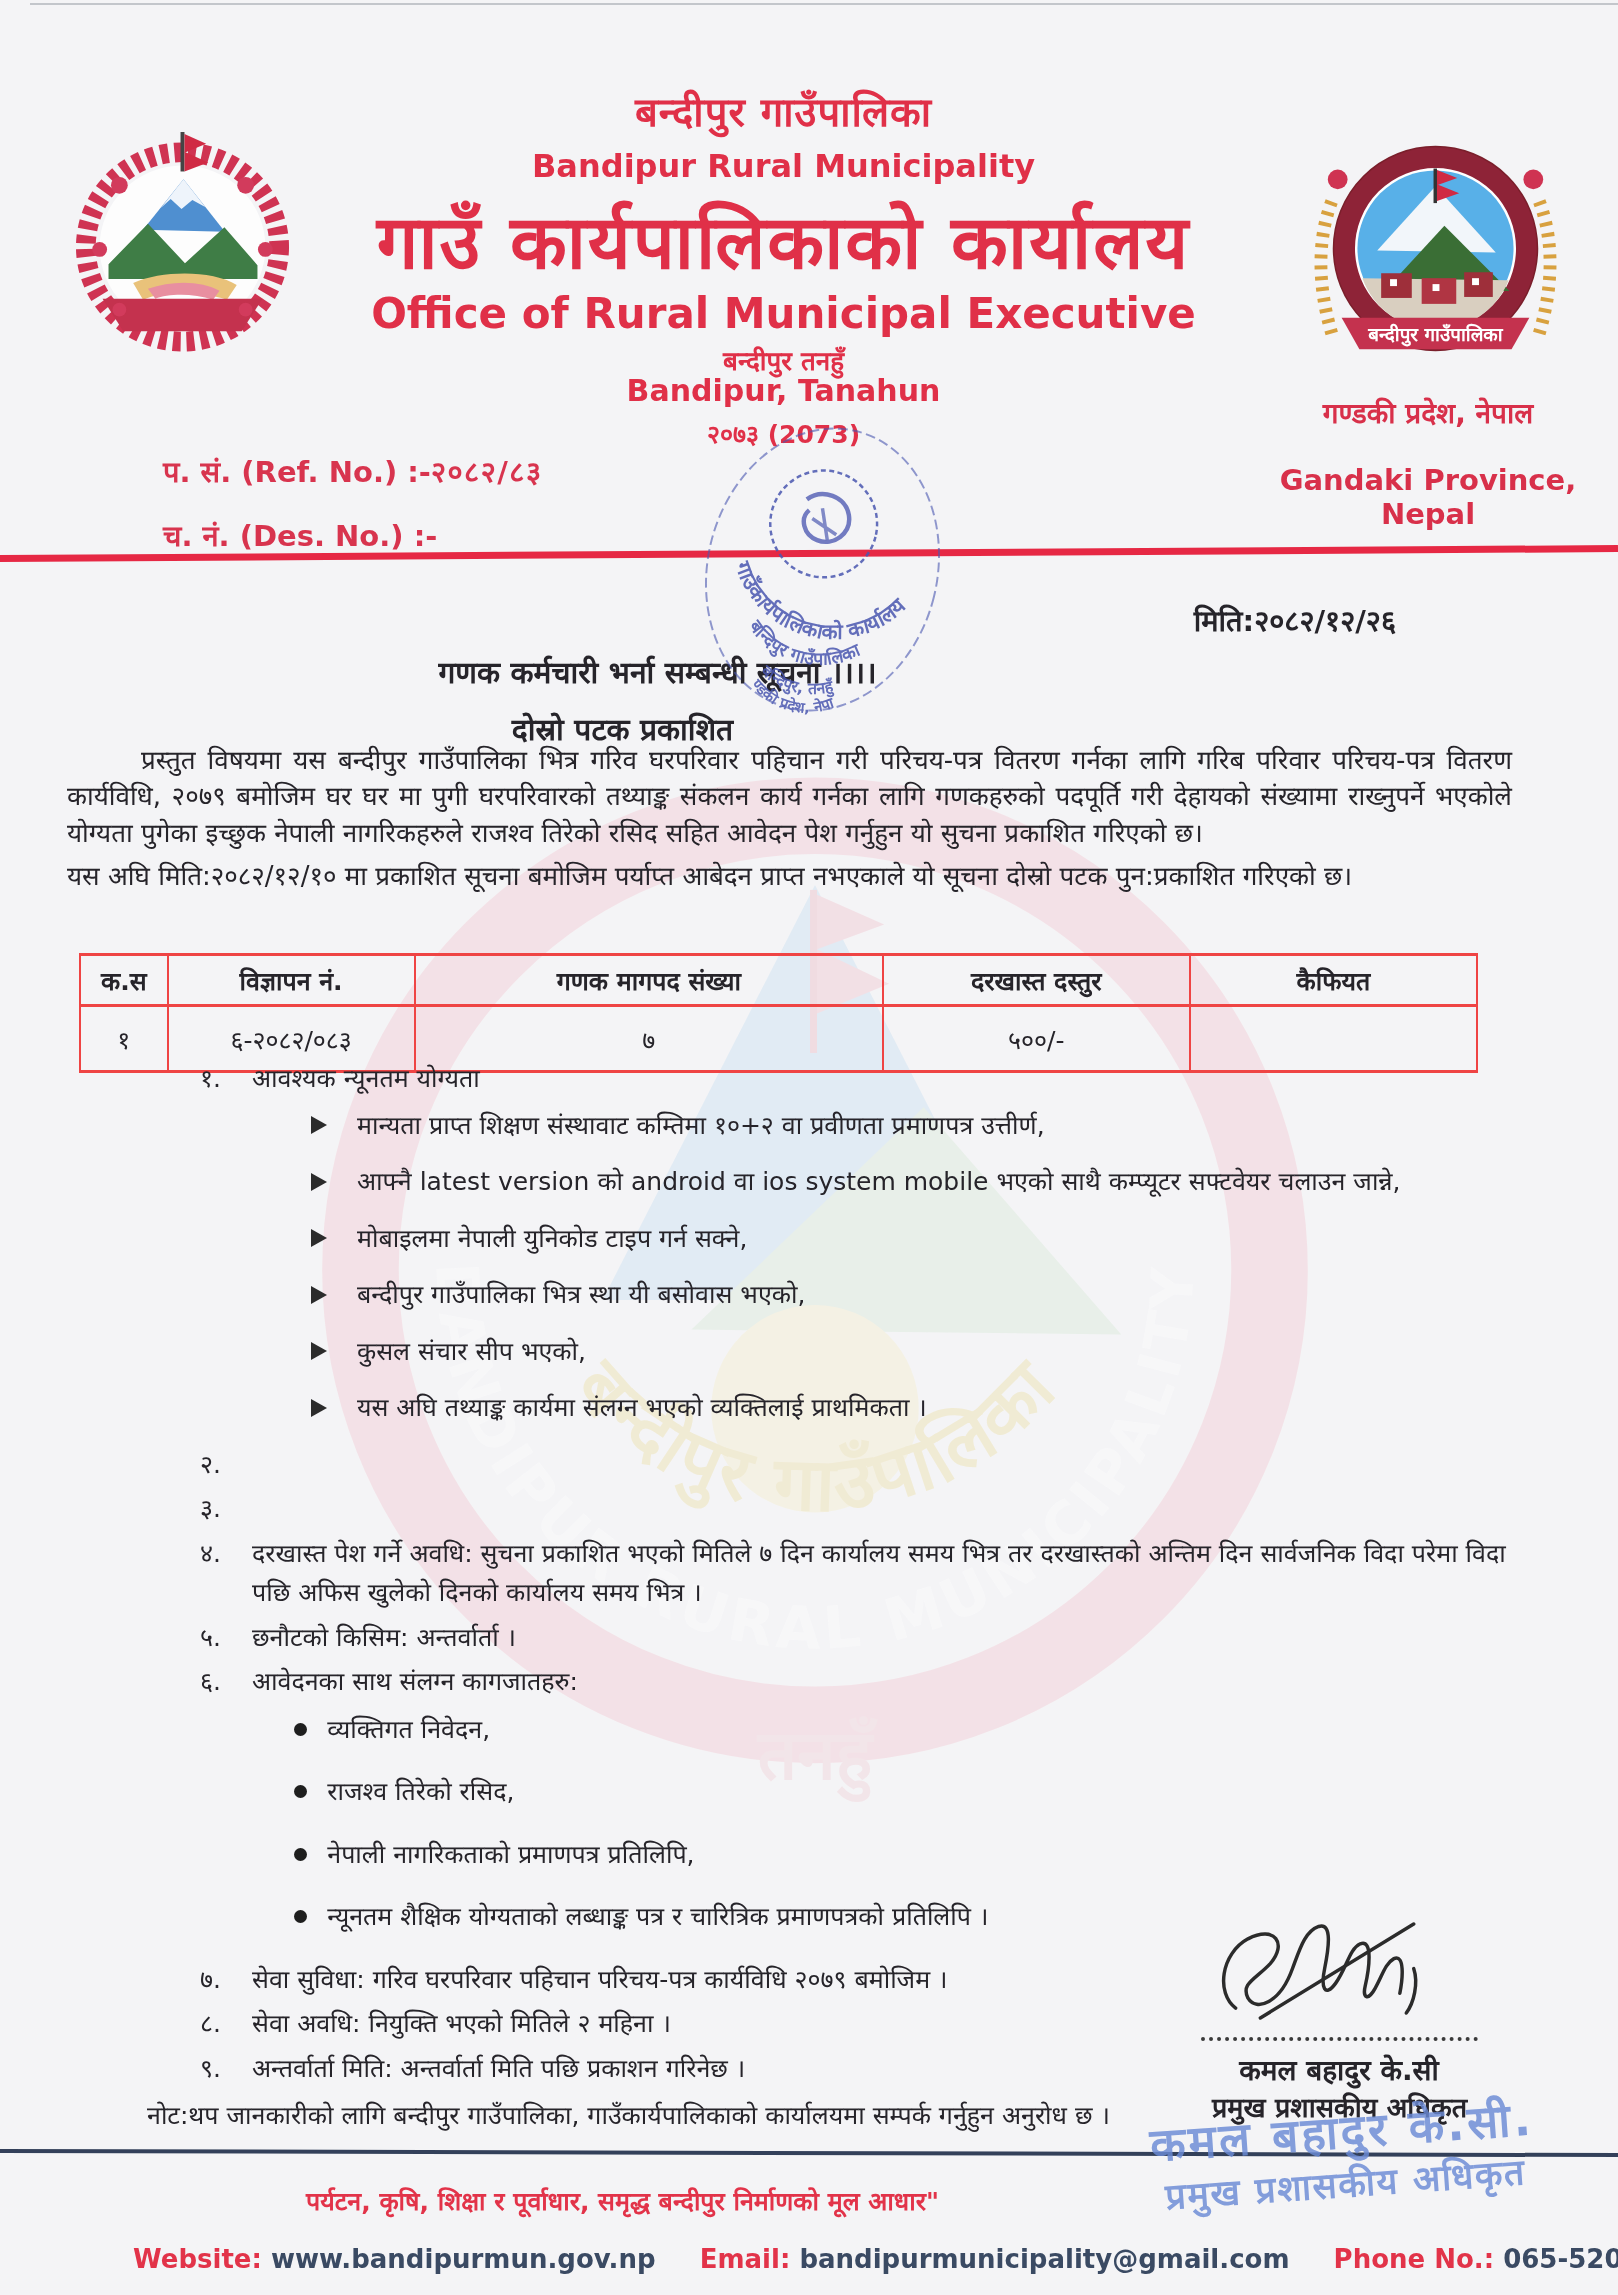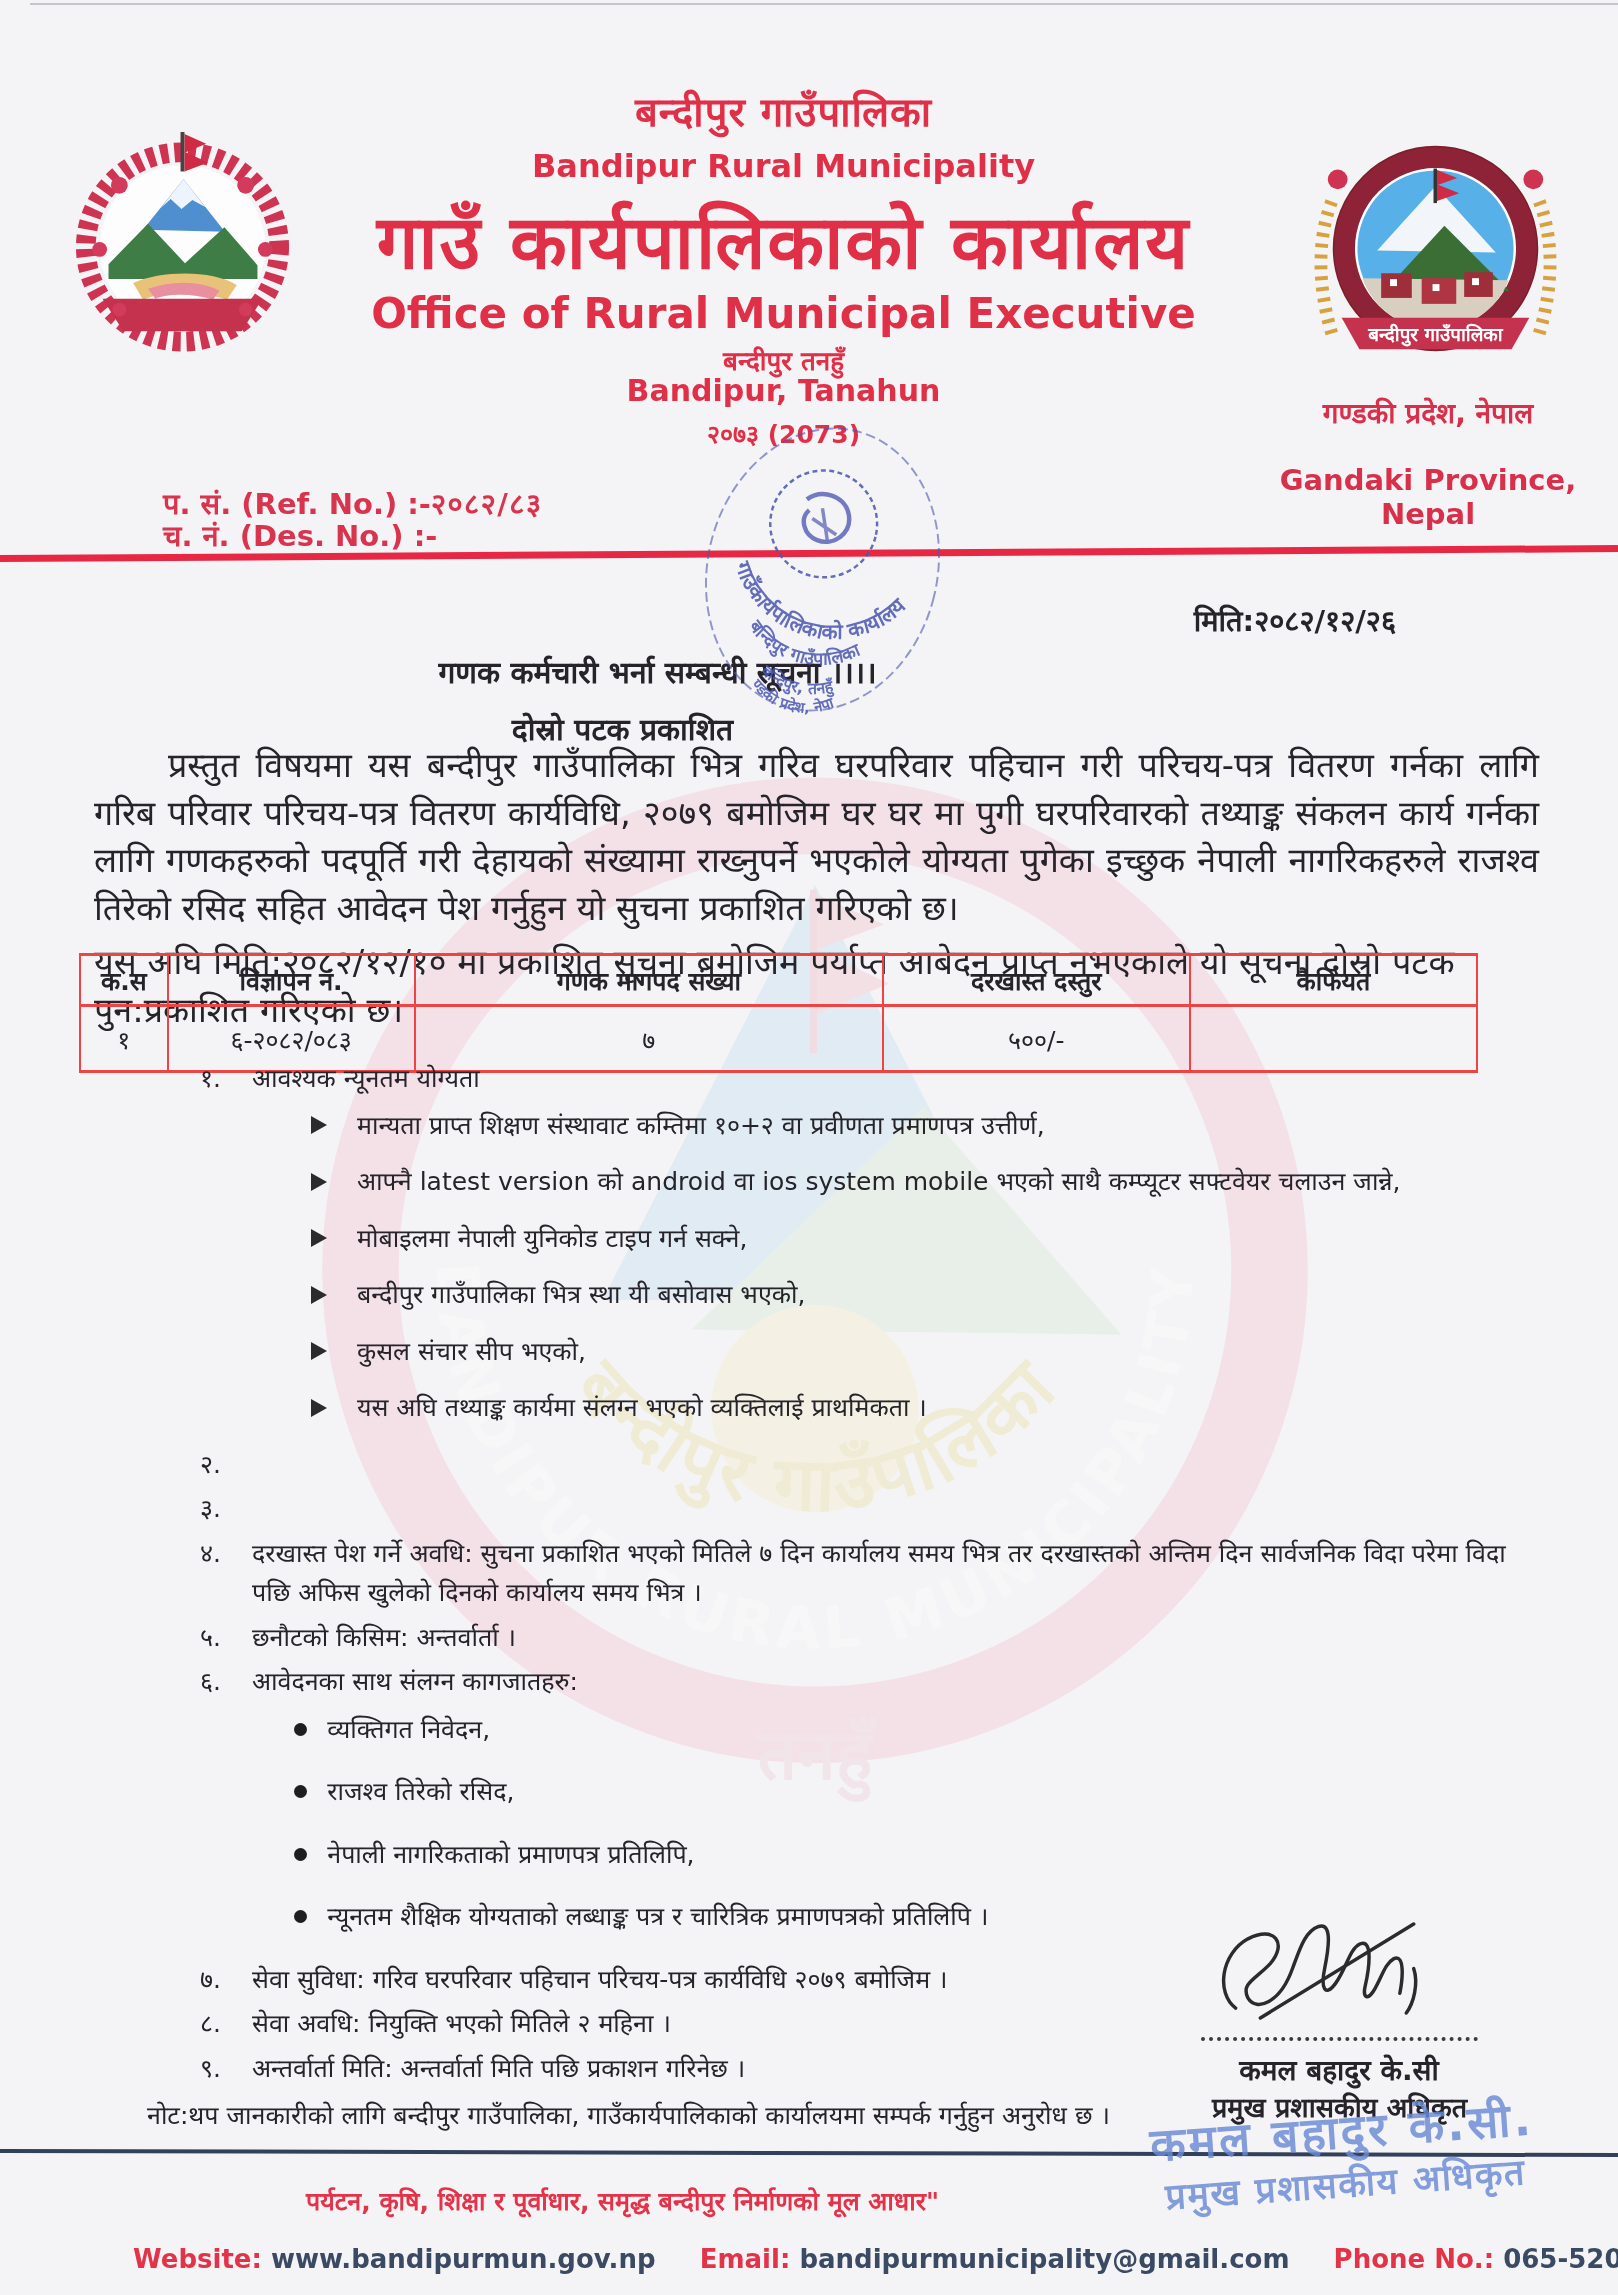--- a/index.html
+++ b/index.html
@@ -23,29 +23,29 @@
   .en-muni{top:147px;font-size:32px;}
   .office-np{top:189px;font-size:74px;letter-spacing:2px;}
   .office-en{top:289px;font-size:42px;}
   .place-np{top:342px;font-size:26px;}
   .place-en{top:373px;font-size:30px;}
   .estd{top:416px;font-size:25px;}
   .province{left:1255px;width:346px;text-align:center;}
   .province-np{top:393px;font-size:28px;}
   .province-en{top:429px;font-size:29px;margin-top:34px;}
   .ref-line{left:163px;font-size:29px;color:#d8344e;font-weight:bold;}
-  .ref1{top:451px;margin-top:32px;}
+  .ref1{top:451px;}
   .ref2{top:515px;}
   .ref-val{font-weight:bold;letter-spacing:1.5px;}
   .red-rule{top:550px;left:0;width:1618px;height:7.4px;background:#e62844;transform:rotate(-0.35deg);}
   .toprule{top:3px;left:30px;right:0;height:2px;background:#9aa0a8;opacity:.55;}
   .date-line{top:600px;right:222px;font-size:29px;font-weight:bold;}
   .title1{top:651px;left:0;width:1315px;text-align:center;font-size:30px;font-weight:bold;}
   .title2{top:708px;left:0;width:1245px;text-align:center;font-size:30px;font-weight:bold;}
-  .body-text{top:742px;left:67px;width:1445px;font-size:34px;line-height:1.40;text-align:justify;margin-left:27px;}
+  .body-text{top:742px;left:67px;width:1445px;font-size:26px;line-height:1.40;text-align:justify;}
   .body-text .p1{text-indent:74px;}
   .body-text .p2{margin-top:7px;text-align:left;}
   
   .tbl{top:953px;left:79px;width:1399px;border-collapse:collapse;}
   .tbl th,.tbl td{border:2px solid #ef4444;text-align:center;font-size:25px;padding:7px 20px;}
   .tbl th{font-weight:bold;border-top-width:3.5px;border-bottom-width:3px;}
   .tbl td{height:49px;border-bottom-width:3.5px;}
   .c0{width:6.1%;}.c1{width:17.7%;}.c2{width:33.6%;}.c3{width:22%;}.c4{width:20.6%;}
   
   .list{top:1059px;left:200px;right:104px;font-size:25px;line-height:1.58;}

